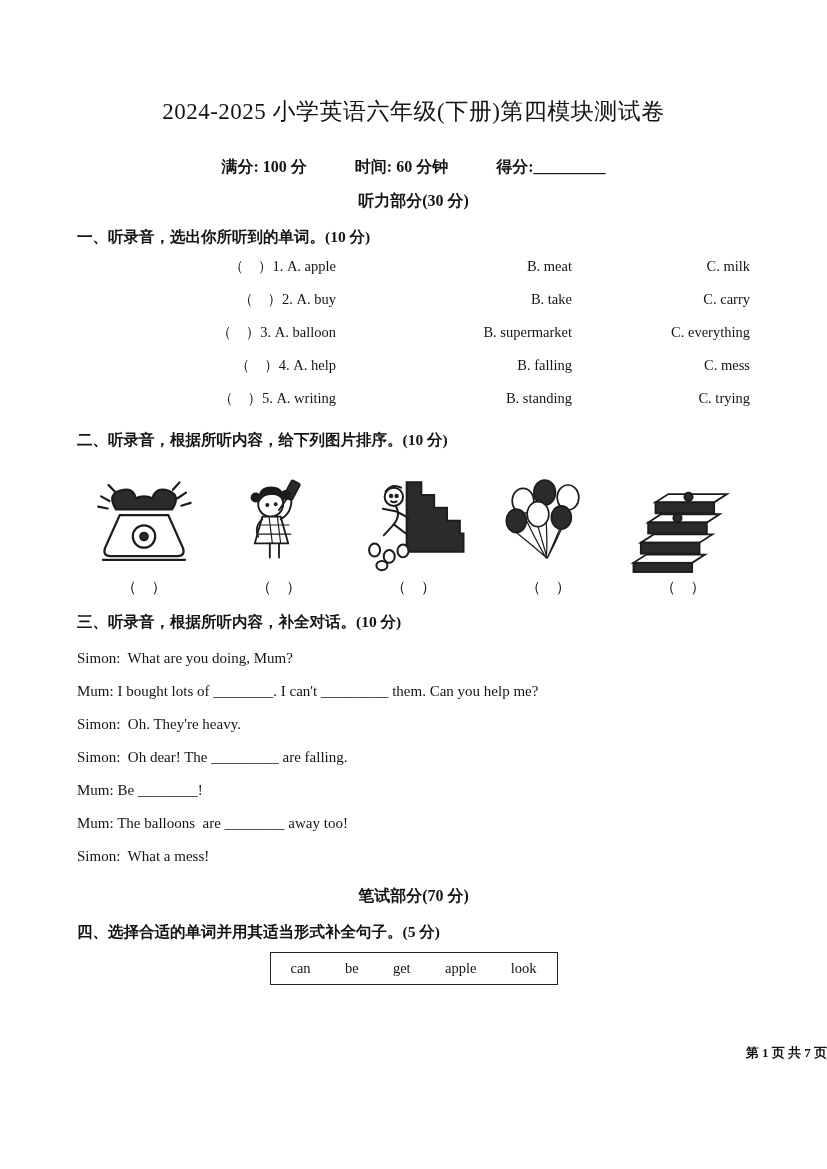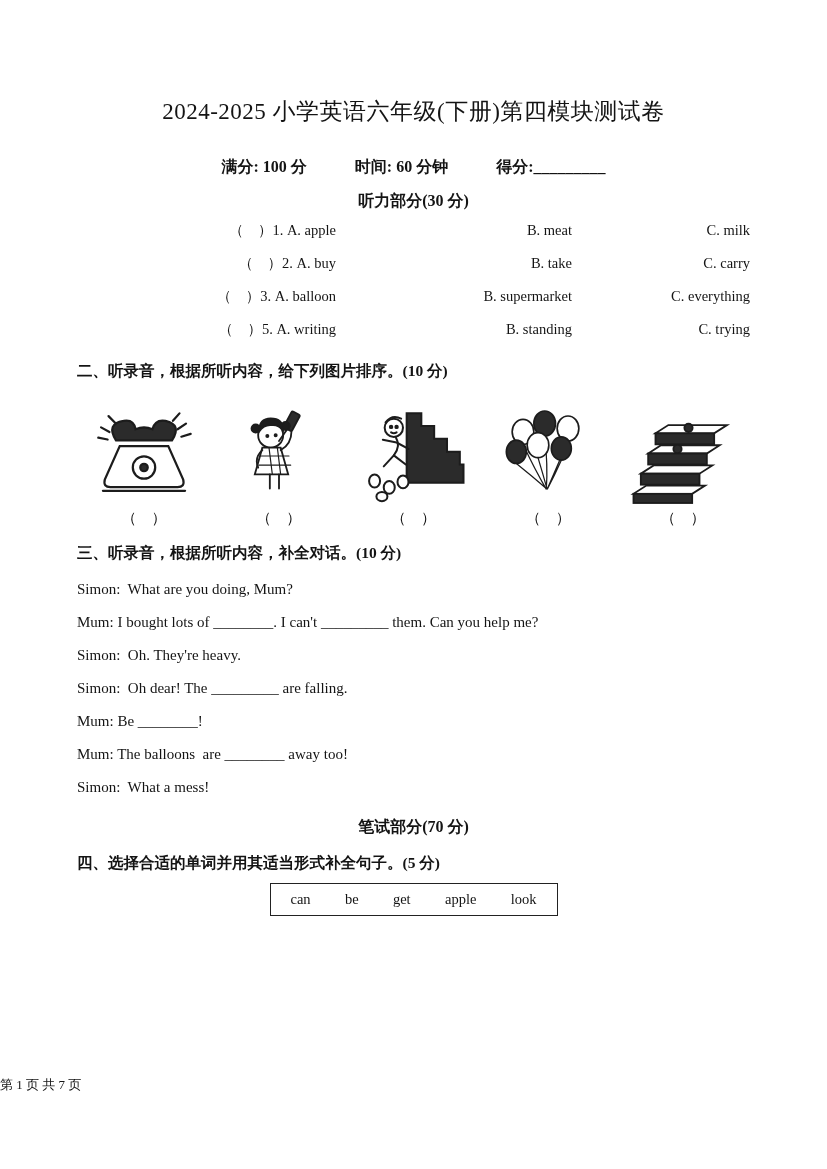--- a/index.html
+++ b/index.html
@@ -13,54 +13,60 @@
   .sec-title { margin-top:15px; font-size:15.5px; font-weight:bold; }
   .sec1-rows { margin-top:2px;text-align:right; }
   .choice-row { display:grid; grid-template-columns:259px 236px 1fr; font-size:14.5px; line-height:33px; }
   .img-row { margin-top:8px; display:flex; justify-content:space-between; }
   .img-cell { width:134px; display:flex; flex-direction:column; align-items:center; }
   .img-box { height:116px; display:flex; align-items:flex-end; justify-content:center; }
   .bracket { margin-top:3px; font-size:15px; }
   .dialogue { margin-top:9px; font-size:15px; line-height:33px; }
   .word-bank { width:288px; margin:9px auto 6px auto; border:1.6px solid #222; padding:7px 20px; display:flex; justify-content:space-between; font-size:14.5px; }
   .sentences { font-size:14.5px; line-height:33px; }
-  .footer { position:absolute; left:0; top:1076px; width:100%; text-align:left; font-size:13px; }
+  .footer { position:absolute; left:0; top:1044px; width:100%; text-align:right; font-size:13px;font-weight:bold; }
   svg { display:block; }
 </style>
 </head>
 <body>
 
 <div class="page">
 
   <div class="doc-title">2024-2025 小学英语六年级(下册)第四模块测试卷</div>
 
   <div class="meta-row">
     <span>满分: 100 分</span>
     <span>时间: 60 分钟</span>
     <span>得分:_________</span>
   </div>
 
   <div class="center-header">听力部分(30 分)</div>
 
+  <div class="sec-title">一、听录音，选出你所听到的单词。(10 分)</div>
 
   <div class="sec1-rows">
     <div class="choice-row">
       <span><span class="pre">（    ）1.</span> <span>A. apple</span></span>
       <span>B. meat</span>
       <span>C. milk</span>
     </div>
     <div class="choice-row">
       <span><span class="pre">（    ）2.</span> <span>A. buy</span></span>
       <span>B. take</span>
       <span>C. carry</span>
     </div>
     <div class="choice-row">
       <span><span class="pre">（    ）3.</span> <span>A. balloon</span></span>
       <span>B. supermarket</span>
       <span>C. everything</span>
+    </div>
+    <div class="choice-row">
+      <span><span class="pre">（    ）4.</span> <span>A. help</span></span>
+      <span>B. falling</span>
+      <span>C. mess</span>
     </div>
     <div class="choice-row">
       <span><span class="pre">（    ）5.</span> <span>A. writing</span></span>
       <span>B. standing</span>
       <span>C. trying</span>
     </div>
   </div>
 
   <div class="sec-title">二、听录音，根据所听内容，给下列图片排序。(10 分)</div>
 

